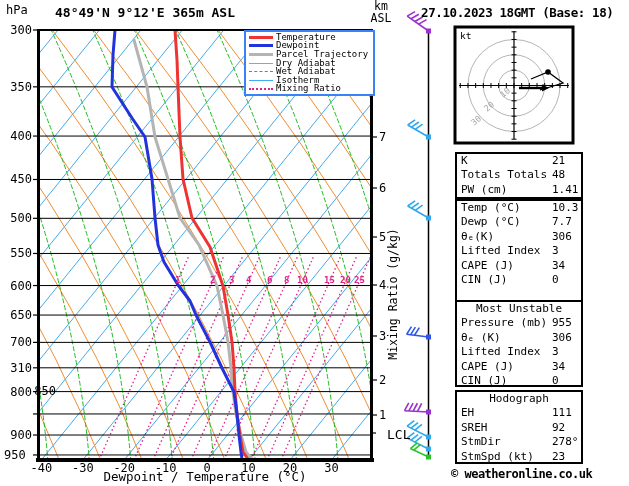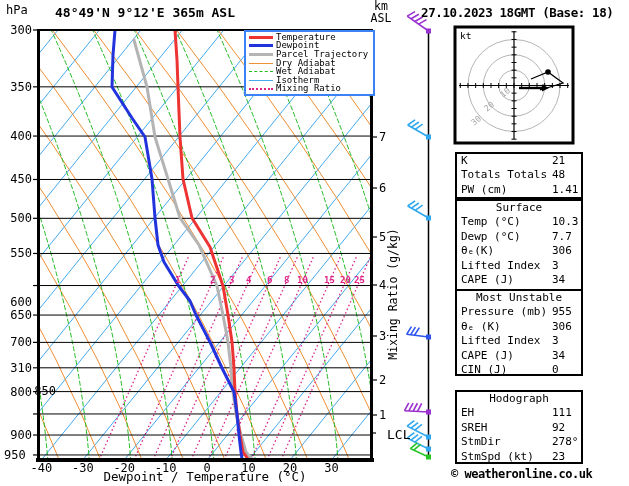--- a/index.html
+++ b/index.html
@@ -282,21 +282,21 @@
       </g>
     </svg>
 
   <div id="axis-labels">
       <div class="ticklab" style="left: 4px; top: 24px; width: 28px; text-align: right;">300</div>
       <div class="ticklab" style="left: 4px; top: 80.8311px; width: 28px; text-align: right;">350</div>
       <div class="ticklab" style="left: 4px; top: 130.06px; width: 28px; text-align: right;">400</div>
       <div class="ticklab" style="left: 4px; top: 173.484px; width: 28px; text-align: right;">450</div>
       <div class="ticklab" style="left: 4px; top: 212.327px; width: 28px; text-align: right;">500</div>
       <div class="ticklab" style="left: 4px; top: 247.466px; width: 28px; text-align: right;">550</div>
-      <div class="ticklab" style="left: 4px; top: 279.544px; width: 28px; text-align: right; margin-top: 16px;">600</div>
+      <div class="ticklab" style="left: 4px; top: 279.544px; width: 28px; text-align: right;">600</div>
       <div class="ticklab" style="left: 4px; top: 309.054px; width: 28px; text-align: right;">650</div>
       <div class="ticklab" style="left: 4px; top: 336.375px; width: 28px; text-align: right;">700</div>
       <div class="ticklab" style="left: 4px; top: 361.811px; width: 28px; text-align: right;">310</div>
       <div class="ticklab" style="left: 4px; top: 385.605px; width: 28px; text-align: right;">800</div>
       <div class="ticklab" style="left: 4px; top: 385px; width: 28px; text-align: right; margin-left: 24px;">850</div>
       <div class="ticklab" style="left: 4px; top: 429.028px; width: 28px; text-align: right;">900</div>
       <div class="ticklab" style="left: 4px; top: 448.961px; width: 28px; ">950</div>
       <div class="ticklab" style="left: 26.33px; top: 462px; width: 30px; text-align: center;">-40</div>
       <div class="ticklab" style="left: 67.785px; top: 462px; width: 30px; text-align: center;">-30</div>
       <div class="ticklab" style="left: 109.24px; top: 462px; width: 30px; text-align: center;">-20</div>
@@ -349,29 +349,28 @@
   <div id="lcl-label">LCL</div>
   <div id="x-axis-title">Dewpoint / Temperature (°C)</div>
   <div id="hodo-kt">kt</div>
 
   <div class="panel" id="panel-indices" style="top:152px;height:47px;">
       <div class="trow"><span>K</span><span class="tval">21</span></div>
       <div class="trow"><span>Totals Totals</span><span class="tval">48</span></div>
       <div class="trow"><span>PW (cm)</span><span class="tval">1.41</span></div>
     </div>
   <div class="panel" id="panel-surface" style="top:199px;height:104px;">
-      <div class="trow thead">Surface</div>
       <div class="trow"><span>Temp (°C)</span><span class="tval">10.3</span></div>
       <div class="trow"><span>Dewp (°C)</span><span class="tval">7.7</span></div>
       <div class="trow"><span>θₑ(K)</span><span class="tval">306</span></div>
       <div class="trow"><span>Lifted Index</span><span class="tval">3</span></div>
       <div class="trow"><span>CAPE (J)</span><span class="tval">34</span></div>
       <div class="trow"><span>CIN (J)</span><span class="tval">0</span></div>
     </div>
-  <div class="panel" id="panel-mu" style="top:289px;height:87px;">
+  <div class="panel" id="panel-mu" style="top:300px;height:87px;">
       <div class="trow thead">Most Unstable</div>
       <div class="trow"><span>Pressure (mb)</span><span class="tval">955</span></div>
       <div class="trow"><span>θₑ (K)</span><span class="tval">306</span></div>
       <div class="trow"><span>Lifted Index</span><span class="tval">3</span></div>
       <div class="trow"><span>CAPE (J)</span><span class="tval">34</span></div>
       <div class="trow"><span>CIN (J)</span><span class="tval">0</span></div>
     </div>
   <div class="panel" id="panel-hodo" style="top:390px;height:74px;">
       <div class="trow thead">Hodograph</div>
       <div class="trow"><span>EH</span><span class="tval">111</span></div>

